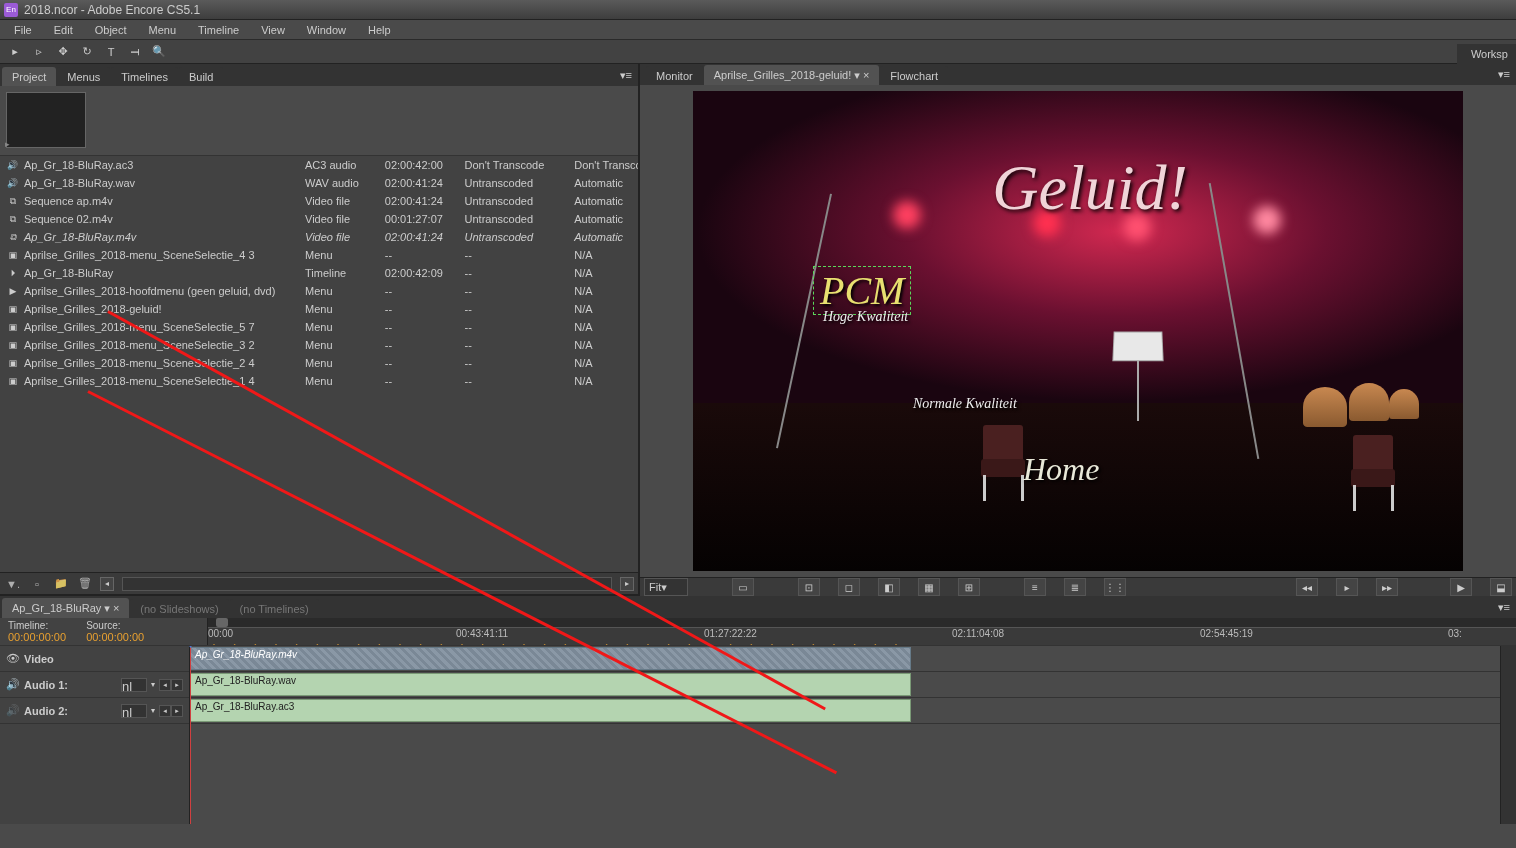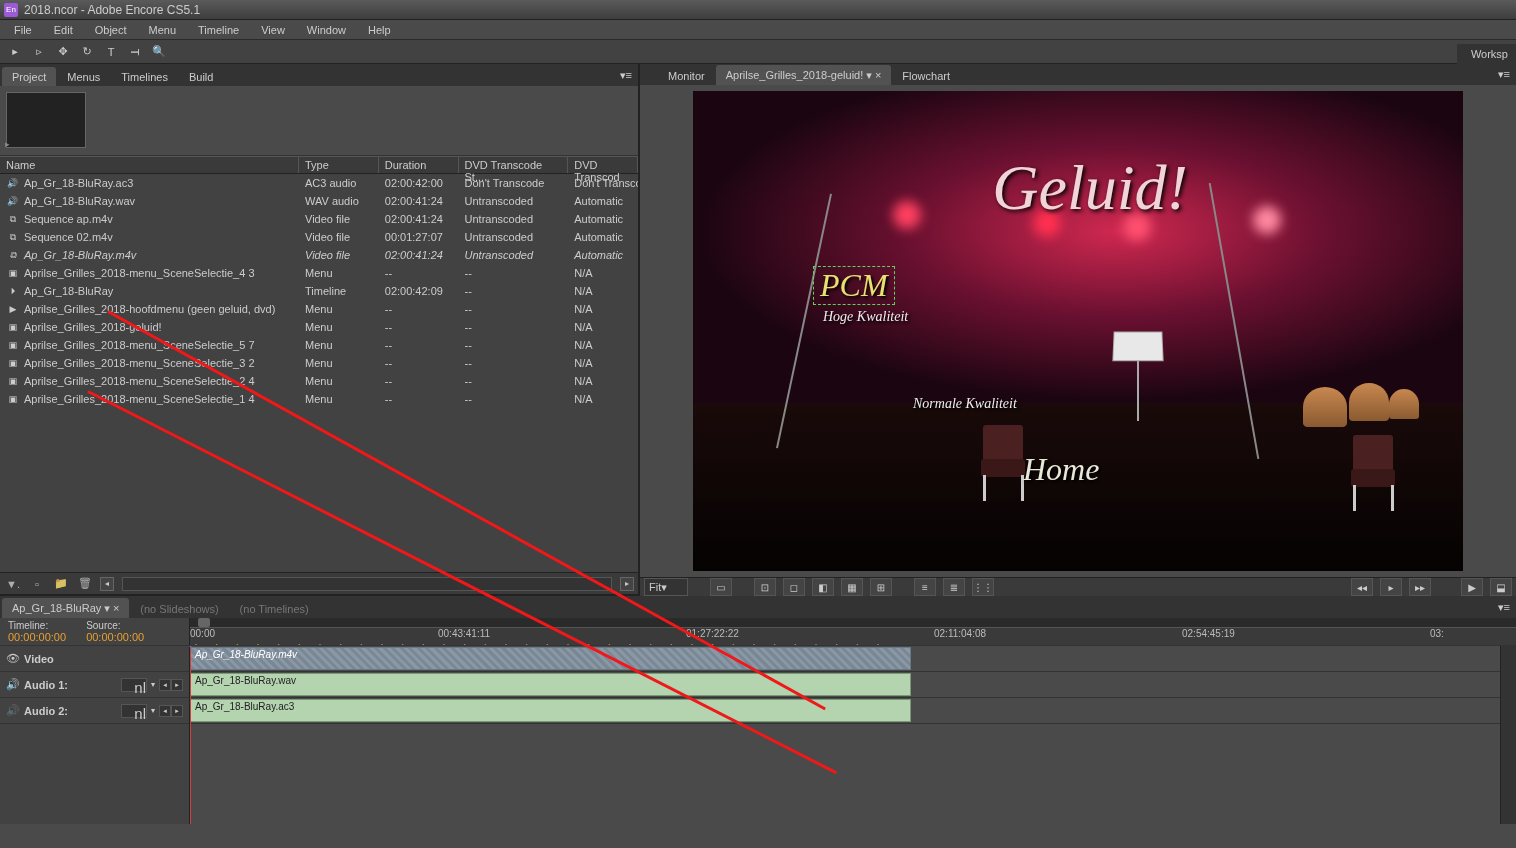--- a/index.html
+++ b/index.html
@@ -31,67 +31,67 @@
   .proj-row { display:flex; height:18px; align-items:center;}
   .proj-row .cell { padding:1px 6px; white-space:nowrap; overflow:hidden;}
   .proj-row .cell.name { display:flex; align-items:center; gap:4px;}
   .type-icon { width:14px; height:12px; display:inline-flex; align-items:center; justify-content:center; font-size:9px;}
   .col-name{width:300px;} .col-type{width:80px;} .col-dur{width:80px;} .col-dvd{width:110px;} .col-dvd2{width:70px;}
   .italic { font-style:italic;}
   .left-footer { height:22px; background:#3a3a3a; border-top:1px solid #222; display:flex; align-items:center; padding:0 4px; gap:6px;}
   .footer-icon { width:18px; height:16px; display:flex; align-items:center; justify-content:center; opacity:.8;}
   .hscroll { flex:1; height:14px; background:#333; margin:0 2px; position:relative; border:1px solid #555;}
   .hscroll-arrow{ width:14px; height:14px; background:#444; border:1px solid #666; display:flex;align-items:center;justify-content:center;font-size:8px;}
-  .monitor-tabs { height:22px; background:#333; display:flex; align-items:flex-end; padding-left:18px; gap:1px;}
+  .monitor-tabs { height:22px; background:#333; display:flex; align-items:flex-end; padding-left:6px; gap:1px;}
   .monitor-area { flex:1; background:#4a4a4a; display:flex; align-items:center; justify-content:center; padding:6px;}
   .monitor-canvas { width:770px; height:480px; background:#0a0208; position:relative; overflow:hidden;}
   .stage-floor{position:absolute;left:0;right:0;bottom:0;height:35%;background:linear-gradient(#1a0a0a,#050202);}
   .stage-back{position:absolute;left:0;right:0;top:0;height:65%;background:radial-gradient(ellipse at 55% 45%, #d02850 0%, #6a1030 35%, #1a0510 70%);}
   .spot{position:absolute;width:28px;height:28px;border-radius:50%;filter:blur(6px);}
   .geluid{position:absolute;top:60px;left:50%;transform:translateX(-50%);font-family:"Brush Script MT",cursive;font-size:64px;font-style:italic;color:#f0d4d8;text-shadow:2px 2px 4px #000;white-space:nowrap;margin-left:12px;}
   .menu-txt{position:absolute;font-family:"Brush Script MT",cursive;font-style:italic;text-shadow:2px 2px 3px #000;white-space:nowrap;text-align:center;}
-  .pcm{top:175px;left:120px;font-size:32px;color:#e8e070;border:1px dashed #5bd65b;padding:0 6px;}
+  .pcm{top:175px;left:120px;font-size:40px;color:#e8e070;border:1px dashed #5bd65b;padding:0 6px;}
   .pcm-sub{top:218px;left:130px;font-size:14px;color:#eee;}
   .dd{top:260px;left:170px;font-size:42px;color:#e8e070;}
   .dd-sub{top:305px;left:220px;font-size:14px;color:#eee;}
   .home{top:360px;left:330px;font-size:32px;color:#e8e8d8;}
   .chair{position:absolute;width:60px;height:80px;}
   .chair .seat{position:absolute;bottom:24px;left:8px;width:44px;height:18px;background:#3a1818;border-radius:3px;}
   .chair .back{position:absolute;bottom:40px;left:10px;width:40px;height:36px;background:#4a2020;border-radius:3px 3px 0 0;}
   .chair .leg{position:absolute;bottom:0;width:3px;height:26px;background:#ccc;}
   .mic-stand{position:absolute;width:2px;background:#888;}
   .music-stand{position:absolute;width:50px;height:90px;}
   .music-stand .tray{position:absolute;top:0;left:0;width:50px;height:30px;background:#e8e8e8;transform:perspective(100px) rotateX(10deg);border:1px solid #aaa;}
   .music-stand .pole{position:absolute;top:30px;left:24px;width:2px;height:60px;background:#aaa;}
   .drums{position:absolute;right:40px;bottom:28%;width:120px;height:60px;}
   .drum{position:absolute;border-radius:50% 50% 10% 10%;background:linear-gradient(#c88850,#8a5a30);}
-  .monitor-footer{height:24px;background:#3a3a3a;border-top:1px solid #222;display:flex;align-items:center;padding:0 4px;gap:7px;}
+  .monitor-footer{height:24px;background:#3a3a3a;border-top:1px solid #222;display:flex;align-items:center;padding:0 4px;gap:18px;}
   .m-btn{width:22px;height:18px;border:1px solid #555;background:#444;display:flex;align-items:center;justify-content:center;font-size:10px;}
   .fit-sel{height:18px;border:1px solid #555;background:#333;padding:0 4px;display:flex;align-items:center;min-width:44px;}
   .spacer{flex:1;}
   .timeline-panel{height:230px;background:#6d28d9;border-top:2px solid #222;display:flex;flex-direction:column;}
   .tl-tabs{height:22px;background:#333;display:flex;align-items:flex-end;padding-left:2px;gap:1px;}
   .tl-header{height:28px;display:flex;border-bottom:1px solid #333;}
-  .tl-left{width:190px;background:#424242;border-right:1px solid #222;}
+  .tl-left{width:208px;background:#424242;border-right:1px solid #222;}
   .tl-left-head{display:flex;gap:20px;padding:2px 8px;}
   .tl-left-head .lbl{font-size:10px;}
   .tl-left-head .tc{color:#e8a030;font-size:11px;}
   .tl-ruler{flex:1;background:#3a3a3a;position:relative;overflow:hidden;}
   .ruler-pager{position:absolute;top:0;left:0;right:0;height:10px;background:#2a2a2a;border-bottom:1px solid #555;}
   .ruler-pager-thumb{position:absolute;top:0;left:8px;height:9px;width:12px;background:#666;border-radius:2px;}
   .ruler-ticks{position:absolute;top:10px;left:0;right:0;bottom:0;}
   .ruler-label{position:absolute;top:0;font-size:10px;color:#bbb;}
   .chapter-row{position:absolute;top:16px;left:0;right:0;height:14px;}
   .chapter{position:absolute;top:0;width:12px;height:12px;background:#e8a030;clip-path:polygon(50% 0,100% 50%,50% 100%,0 50%);font-size:7px;text-align:center;line-height:12px;color:#000;}
   .tl-body{flex:1;display:flex;overflow:hidden;}
   .tl-tracks-left{width:190px;background:#424242;border-right:1px solid #222;}
   .track-head{height:26px;border-bottom:1px solid #333;display:flex;align-items:center;padding:0 6px;gap:4px;}
   .track-head .eye{width:14px;text-align:center;}
   .track-head .name{flex:1;font-weight:bold;}
-  .track-head .lang{width:26px;height:14px;background:#333;border:1px solid #555;font-size:15px;text-align:right;}
+  .track-head .lang{width:26px;height:14px;background:#333;border:1px solid #555;font-size:13px;text-align:left;}
   .track-head .arrows{display:flex;gap:0;}
   .track-head .arrows span{width:12px;height:12px;background:#333;border:1px solid #555;font-size:7px;text-align:center;line-height:10px;}
   .tl-tracks-right{flex:1;position:relative;background:#4a4a4a;}
   .track-lane{height:26px;border-bottom:1px solid #333;position:relative;}
   .clip{position:absolute;top:1px;bottom:1px;left:0;border:1px solid #667a88;font-size:10px;padding:1px 4px;overflow:hidden;white-space:nowrap;}
   .clip.video{background:repeating-linear-gradient(45deg,#7a8896,#7a8896 3px,#8a98a6 3px,#8a98a6 6px);color:#fff;font-style:italic;}
   .clip.audio{background:#b4d4b0;color:#222;border-color:#7a9a76;}
   .tl-vscroll{width:16px;background:#333;border-left:1px solid #222;}
   .playhead{position:absolute;top:0;bottom:0;left:0;width:1px;background:#d04040;z-index:5;}
   .playhead::before{content:"";position:absolute;top:-6px;left:-5px;width:11px;height:8px;background:#4a7ad0;clip-path:polygon(0 0,100% 0,50% 100%);}
@@ -134,27 +134,20 @@
       <div class="tab active">Project</div>
       <div class="tab">Menus</div>
       <div class="tab">Timelines</div>
       <div class="tab">Build</div>
       <div class="panel-menu-icon">▾≡</div>
     </div>
     <div class="preview-strip">
       <div class="preview-thumb"></div>
     </div>
     <div class="project-table">
-      <div class="proj-header">
-        <div class="col-name">Name</div>
-        <div class="col-type">Type</div>
-        <div class="col-dur">Duration</div>
-        <div class="col-dvd">DVD Transcode St...</div>
-        <div class="col-dvd2">DVD Transcod</div>
-      </div>
       <div class="proj-rows" id="proj-rows">
           <div class="proj-row">
             <div class="cell name col-name">
               <span class="type-icon">🔊</span>
               <span>Ap_Gr_18-BluRay.ac3</span>
             </div>
             <div class="cell col-type">AC3 audio</div>
             <div class="cell col-dur">02:00:42:00</div>
             <div class="cell col-dvd">Don't Transcode</div>
             <div class="cell col-dvd2">Don't Transco</div>

